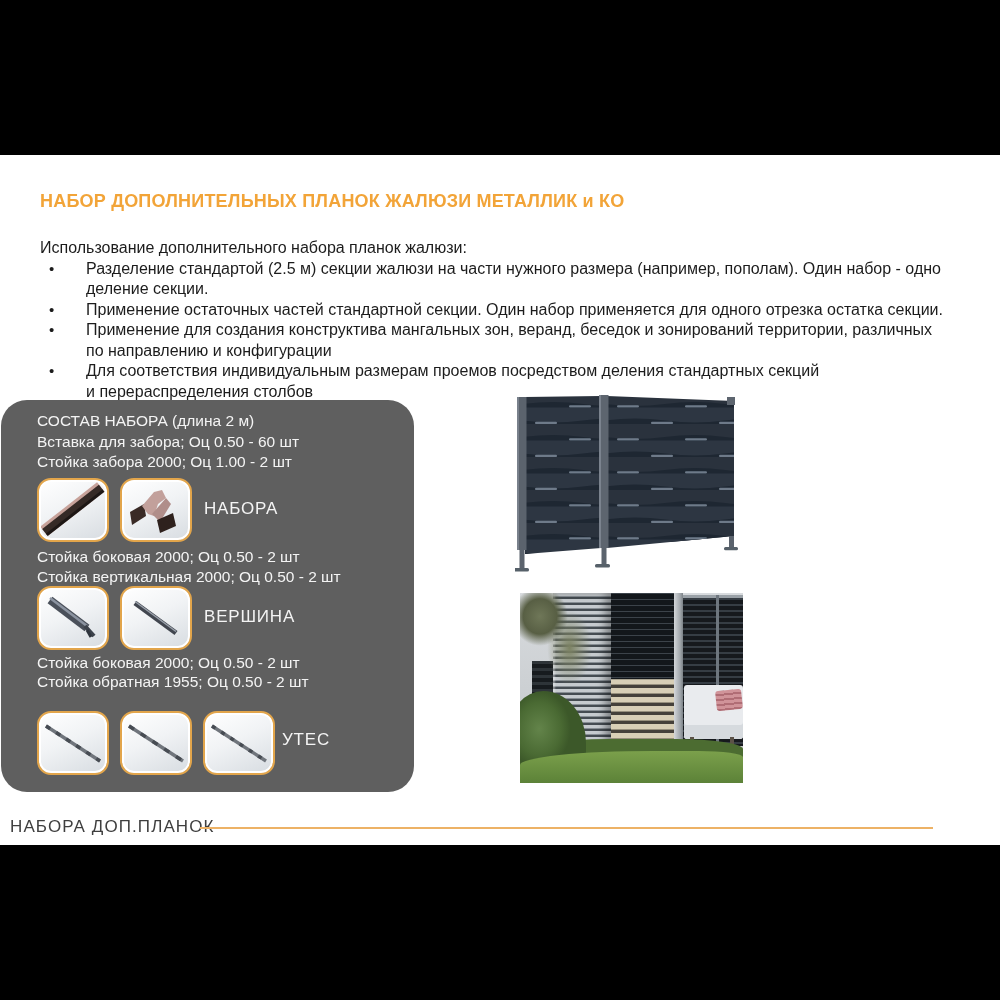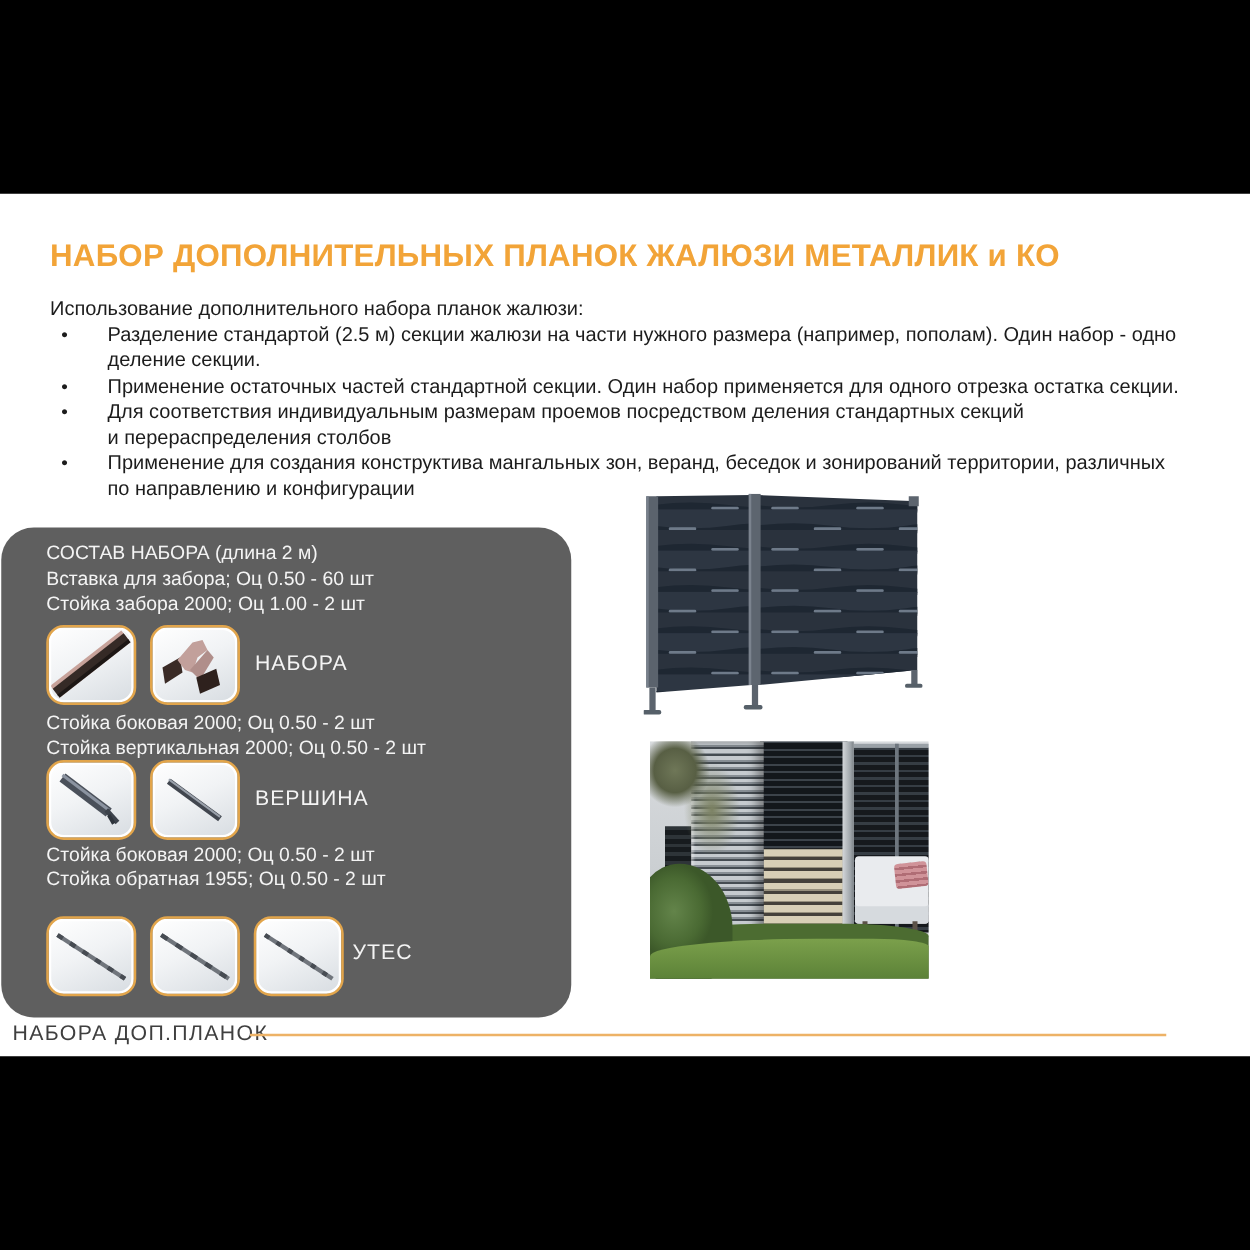--- a/index.html
+++ b/index.html
@@ -2,32 +2,32 @@
 <html><head>
 <meta charset="utf-8">
 <style>
   html,body{margin:0;padding:0;background:#fff;}
   .page{position:relative;width:1000px;height:1000px;overflow:hidden;background:#fff;
         font-family:"Liberation Sans",sans-serif;color:#1c1c1c;}
   .bar{position:absolute;left:0;width:1000px;background:#000;}
   .bar.top{top:0;height:155px;}
   .bar.bottom{top:845px;height:155px;}
 
-  .title{position:absolute;left:40px;top:191px;font-size:25px;font-weight:700;
+  .title{position:absolute;left:40px;top:191px;font-size:18px;font-weight:700;
          color:#F2A438;letter-spacing:.2px;white-space:nowrap;}
 
   .body-text{position:absolute;left:40px;top:238px;width:945px;font-size:16px;line-height:20.5px;}
   .intro{margin:0 0 0 0;}
   .bullet{display:flex;align-items:flex-start;}
   .bullet .dot{width:16px;padding-left:9px;flex:none;}
   .bullet .dot::before{content:"•";font-size:15px;}
   .bullet .btxt{flex:1;white-space:pre-line;margin-left:21px;}
 
   
-  .kit{position:absolute;left:1px;top:422px;width:456px;height:392px;background:#5F5F5F;
+  .kit{position:absolute;left:1px;top:400px;width:413px;height:392px;background:#5F5F5F;
        border-radius:26px;color:#F4F4F4;font-size:15.5px;}
   .kit .kline{position:absolute;left:36px;white-space:nowrap;}
   .kit .series-label{position:absolute;font-size:17px;letter-spacing:.8px;white-space:nowrap;}
   .thumb-row{position:absolute;left:36px;display:flex;gap:11px;}
   .thumb{width:68px;height:60px;border-radius:14px;border:2px solid #E2A54B;
          background:linear-gradient(155deg,#ffffff 0%,#f1f3f5 45%,#d7dce1 100%);
          box-shadow:inset 0 0 0 2px #fff;display:flex;align-items:center;justify-content:center;}
   .thumb svg{display:block;}
 
   
@@ -77,27 +77,27 @@
       <span class="dot"></span>
       <span class="btxt">Разделение стандартой (2.5 м) секции жалюзи на части нужного размера (например, пополам). Один набор - одно
 деление секции.</span>
     </div>
     <div class="bullet">
       <span class="dot"></span>
       <span class="btxt">Применение остаточных частей стандартной секции. Один набор применяется для одного отрезка остатка секции.</span>
     </div>
     <div class="bullet">
       <span class="dot"></span>
+      <span class="btxt">Применение для создания конструктива мангальных зон, веранд, беседок и зонирований территории,  различных
+по направлению и конфигурации</span>
+    </div>
+    <div class="bullet">
+      <span class="dot"></span>
       <span class="btxt">Для соответствия индивидуальным размерам проемов посредством деления стандартных секций
 и перераспределения столбов</span>
-    </div>
-    <div class="bullet">
-      <span class="dot"></span>
-      <span class="btxt">Применение для создания конструктива мангальных зон, веранд, беседок и зонирований территории,  различных
-по направлению и конфигурации</span>
     </div>
   </div>
 
   <div class="kit">
     <div class="kline" style="top:12px">СОСТАВ НАБОРА (длина 2 м)</div>
     <div class="kline" style="top:33px">Вставка для забора; Оц 0.50 - 60 шт</div>
     <div class="kline" style="top:53px">Стойка забора 2000; Оц 1.00  - 2 шт</div>
 
     <div class="thumb-row" style="top:78px">
       <div class="thumb">

